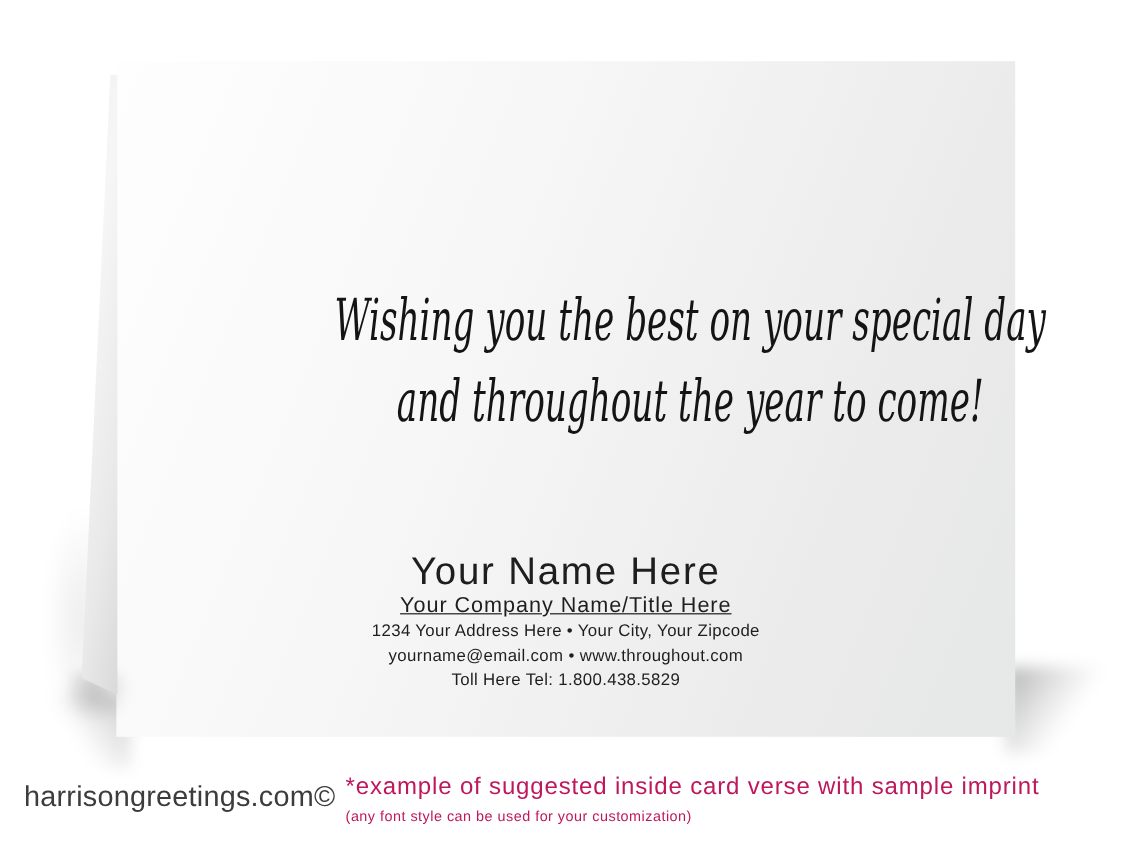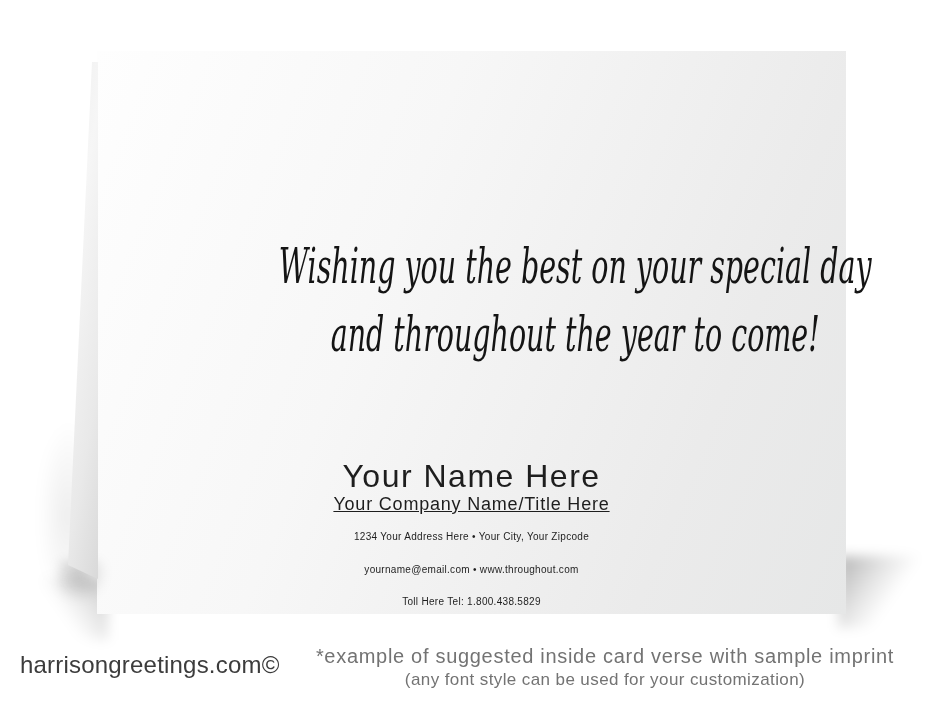--- a/index.html
+++ b/index.html
@@ -54,33 +54,33 @@
     transform:scale(0.62, 1.05); transform-origin:top center;
     font-family:"DejaVu Serif", serif; font-style:italic;
     font-size:46px; line-height:64px; white-space:nowrap;
   }
   .imprint {
     position:absolute; left:0; top:410px; width:100%;
     text-align:center; color:#1e1e1e; z-index:5;
   }
   .imprint-name   { font-size:32px; line-height:30px; letter-spacing:1.5px; margin-bottom:2px; }
   .imprint-company{ font-size:18px; line-height:22px; letter-spacing:0.8px;text-decoration:underline; }
-  .imprint-line   { font-size:10px; line-height:20.5px; letter-spacing:0.3px;margin-top:12px; }
+  .imprint-line   { font-size:14px; line-height:20.5px; letter-spacing:0.3px; }
 
   
   .brand {
     position:absolute; left:20px; top:651px;
     font-size:24px; letter-spacing:0.2px; color:#3c3c3c; z-index:5;
   }
   .note {
     position:absolute; left:288px; top:644px; width:634px;
-    text-align:center; color:#737373; z-index:5;
+    text-align:left; color:#be185d; z-index:5;
   }
   .note-line1 { font-size:20px; line-height:25px; letter-spacing:0.7px; }
-  .note-line2 { font-size:17px; line-height:22px; letter-spacing:0.4px; }
+  .note-line2 { font-size:12px; line-height:22px; letter-spacing:0.4px; }
 </style>
 </head>
 <body>
 
 <div class="flap-glow"></div>
 <div class="corner-shadow-left"></div>
 <div class="corner-shadow-right"></div>
 
 <div class="card-main">
 

